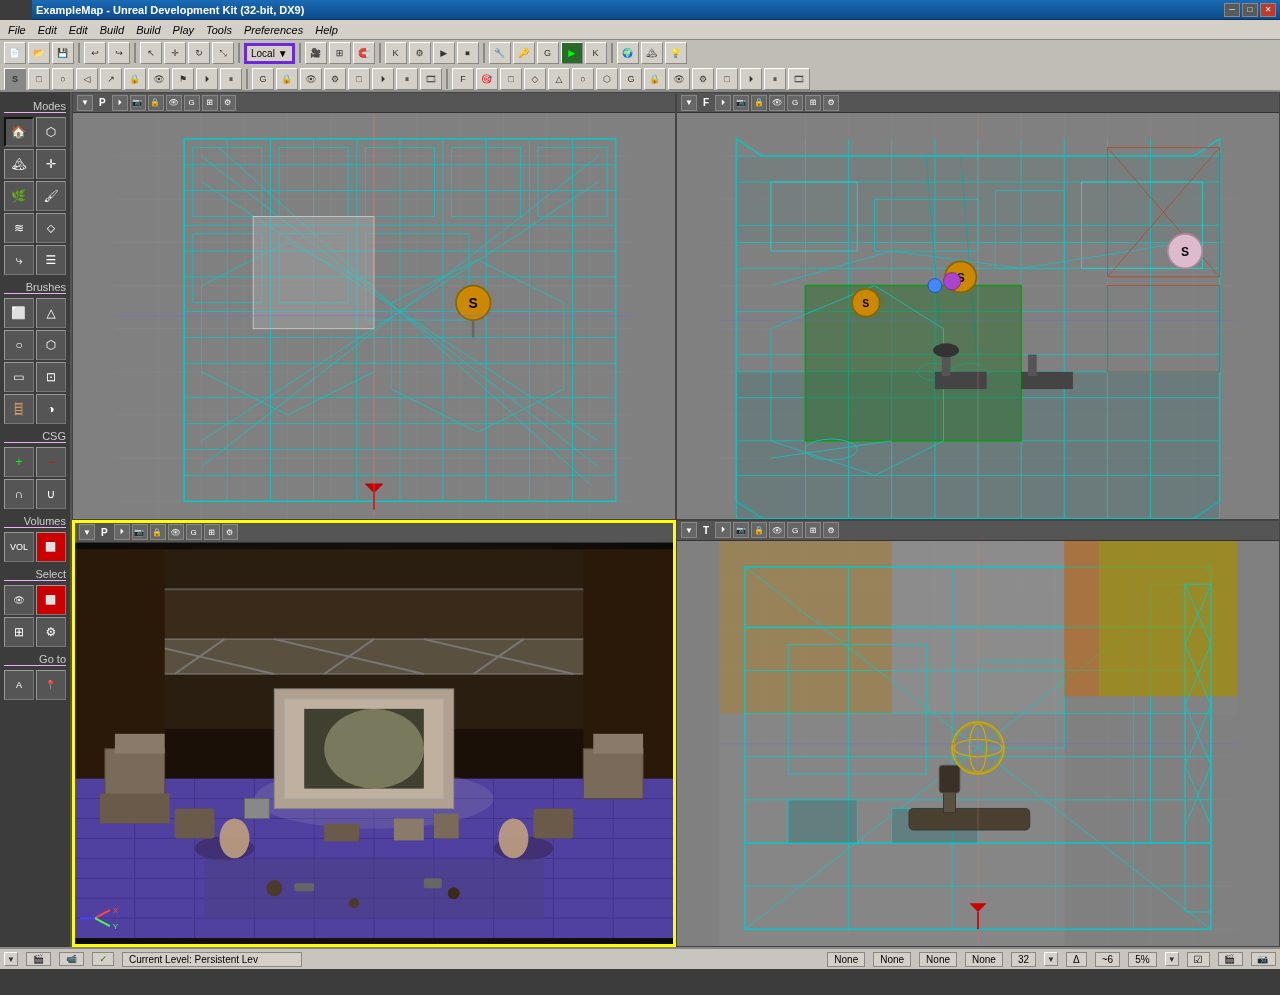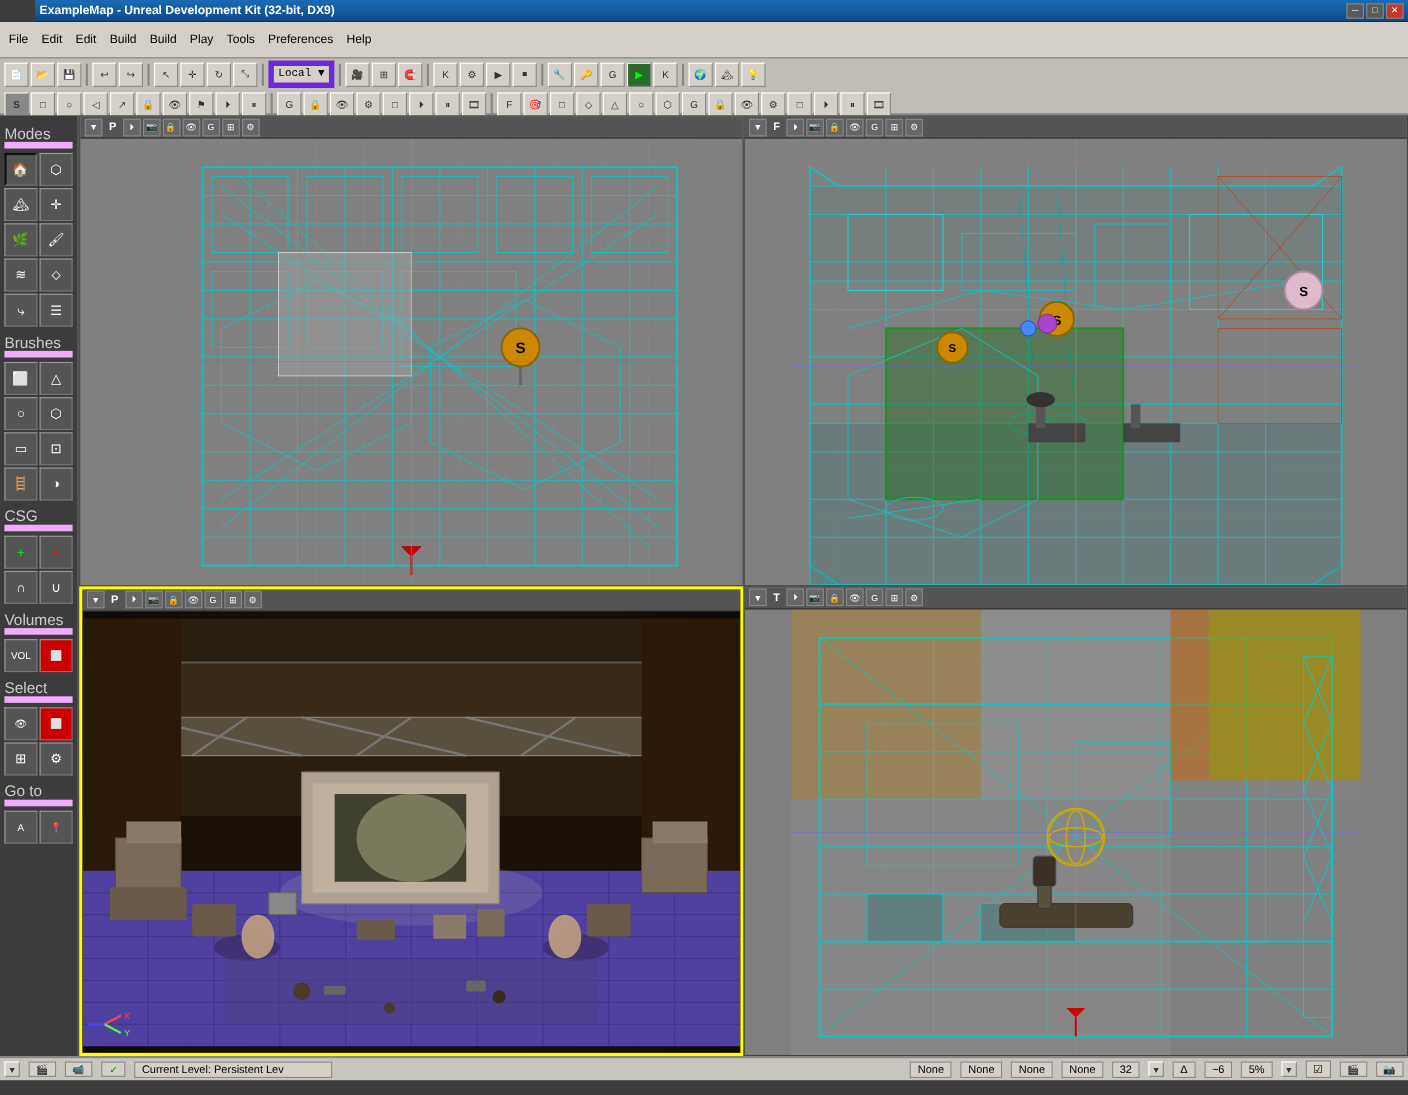--- a/index.html
+++ b/index.html
@@ -43,26 +43,27 @@
       align-items: center;
       justify-content: center;
       font-size: 8px;
       cursor: pointer;
       color: #fff;
     }
     .win-btn.close { background: #c0392b; }
 
     
     #menu-bar {
-      height: 33px;
+      height: 20px;
       background: #d4d0c8;
       display: flex;
       align-items: center;
       padding: 0 2px;
       border-bottom: 1px solid #888;
+      font-style: italic;
     }
     #menu-bar span {
       color: #000;
       font-size: 11px;
       padding: 2px 6px;
       cursor: pointer;
     }
 
     
     #toolbar-area {
@@ -108,24 +109,24 @@
       background: #3c3c3c;
       border-right: 2px solid #555;
       display: flex;
       flex-direction: column;
       padding: 4px;
       gap: 2px;
       overflow-y: auto;
     }
     .sidebar-section-label {
       color: #ccc;
-      font-size: 14px;
-      text-align: left;
+      font-size: 11px;
+      text-align: right;
       margin: 4px 0 2px 0;
-      border-bottom: 6px solid #f0abfc;
+      border-bottom: 1px solid #f0abfc;
     }
     .sidebar-btn-row {
       display: flex;
       gap: 2px;
     }
     .sidebar-btn {
       width: 30px;
       height: 30px;
       background: #555;
       border: 1px solid #777;
@@ -278,21 +279,21 @@
     <div class="tb-btn">💾</div>
     <div class="tb-separator"></div>
     <div class="tb-btn">↩</div>
     <div class="tb-btn">↪</div>
     <div class="tb-separator"></div>
     <div class="tb-btn">↖</div>
     <div class="tb-btn">✛</div>
     <div class="tb-btn">↻</div>
     <div class="tb-btn">⤡</div>
     <div class="tb-separator"></div>
-    <div style="background:#d4d0c8;border:5px solid #6d28d9;padding:2px 4px;font-size:10px;color:#000;font-family:Liberation Mono, monospace;">
+    <div style="background:#d4d0c8;border:3px solid #6d28d9;padding:2px 4px;font-size:10px;color:#000;">
       <span>Local</span> ▼
     </div>
     <div class="tb-separator"></div>
     <div class="tb-btn">🎥</div>
     <div class="tb-btn">⊞</div>
     <div class="tb-btn">🧲</div>
     <div class="tb-separator"></div>
 
     <div class="tb-btn">K</div>
     <div class="tb-btn">⚙</div>

